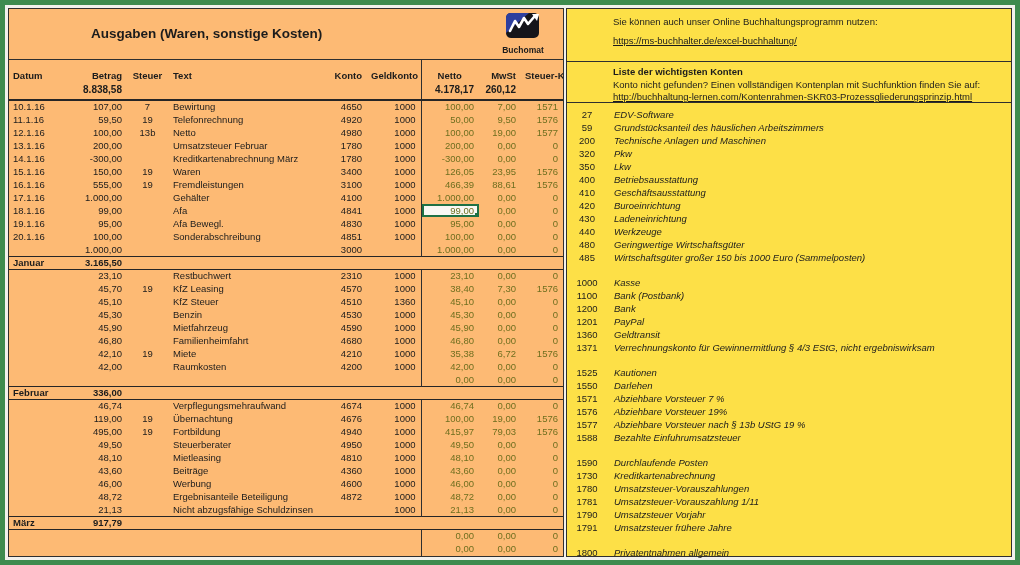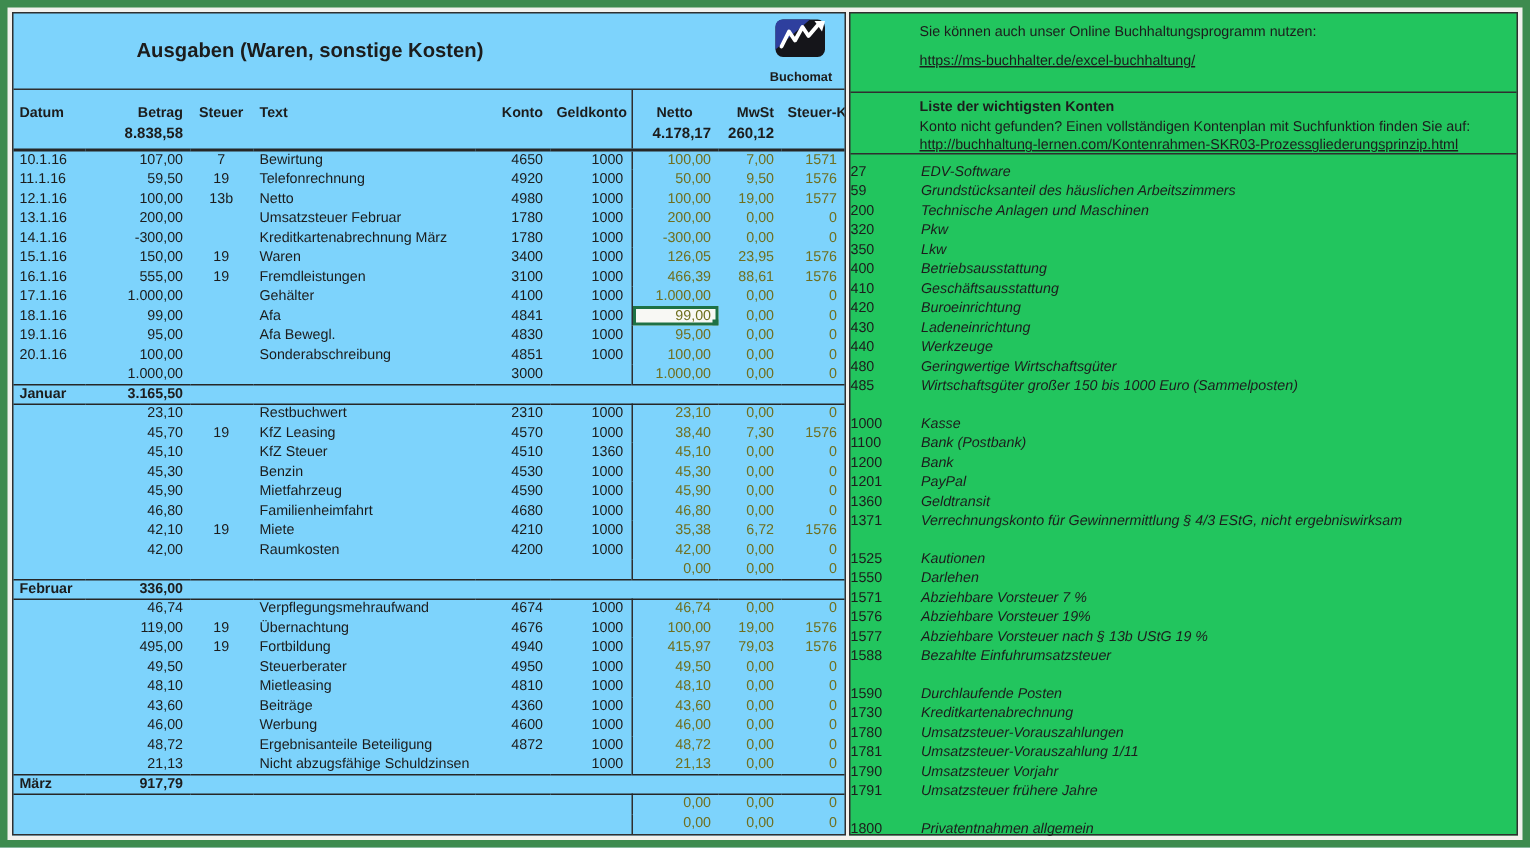--- a/index.html
+++ b/index.html
@@ -5,25 +5,25 @@
   * { box-sizing: border-box; margin: 0; padding: 0; }
   body { font-family: "Liberation Sans", sans-serif; background: #ddd; }
   .screen {
     position: relative; width: 1020px; height: 565px;
     border: 5px solid #3e8b4f; background: #f2f1ed;
     overflow: hidden; color: #1c1c1c;
   }
   
   .sheet {
     position: absolute; left: 3px; top: 3px; width: 556px; height: 549px;
-    border: 1px solid #2f2f2f; background: #7dd3fc;
+    border: 1px solid #2f2f2f; background: #fdba74;
   }
   .titlebar { position: relative; height: 51px; border-bottom: 1px solid #2f2f2f; }
   .sheet-title { position: absolute; left: 82px; top: 17px; font-size: 13.5px; font-weight: bold; }
-  .logo { position: absolute; right: 3px; top: 3px; width: 52px; text-align: center; }
+  .logo { position: absolute; right: 14px; top: 3px; width: 52px; text-align: center; }
   .logo-label { font-size: 8.5px; font-weight: bold; margin-top: 1px; }
   .tablewrap { position: absolute; left: 0; top: 51px; right: 0; bottom: 0; }
   table.exp { border-collapse: collapse; table-layout: fixed; width: 554px; height: 100%; }
   table.exp td { font-size: 9.5px; height: 13px; line-height: 12px; padding: 0 5px 0 4px;
                  overflow: hidden; white-space: nowrap; }
   td.dat { padding-left: 7px; }
   td.num { text-align: right; }
   td.ctr { text-align: center; }
   td.txt { padding-left: 9px; }
   td.val { color: #6f6f1f; }
@@ -32,31 +32,31 @@
   tr.hdr td { height: 24px; vertical-align: bottom; padding-bottom: 2px; }
   tr.tot td { height: 16px; vertical-align: top; border-bottom: 2px solid #262626; font-size: 10px; }
   tr.band td { border-top: 1px solid #262626; border-bottom: 1px solid #262626; }
   td.sel { position: relative; box-shadow: inset 0 0 0 2px #1e7145; background: #f8f8f4; }
   td.sel::after { content: ""; position: absolute; right: 0; bottom: 0; width: 4px; height: 4px;
                   background: #1e7145; }
   tr.filler td { height: auto; }
   
   .panel {
     position: absolute; left: 561px; top: 3px; width: 446px; height: 549px;
-    border: 1px solid #2f2f2f; background: #22c55e; font-size: 9.5px;
+    border: 1px solid #2f2f2f; background: #fde047; font-size: 9.5px;
   }
   .panel a { color: #1c1c1c; text-decoration: underline; }
   .pblock1 { height: 53px; border-bottom: 1px solid #2f2f2f; padding: 7px 8px 0 46px; }
   .pblock1 .note { margin-bottom: 8px; }
   .pblock2 { height: 41px; border-bottom: 1px solid #2f2f2f; padding: 4px 8px 0 46px; line-height: 12.5px; }
   .pblock2 .ptitle { font-weight: bold; }
   .accounts { padding: 5px 6px 0 0; }
   .acc-group { margin-bottom: 12px; }
   .acc-row { line-height: 13px; white-space: nowrap; }
-  .acc-nr { display: inline-block; width: 40px; text-align: left; }
+  .acc-nr { display: inline-block; width: 40px; text-align: center; }
   .acc-nm { margin-left: 7px; font-style: italic; }
 </style>
 </head>
 <body>
 
 <div class="screen">
 
   <div class="sheet">
     <div class="titlebar">
       <div class="sheet-title">Ausgaben (Waren, sonstige Kosten)</div>

